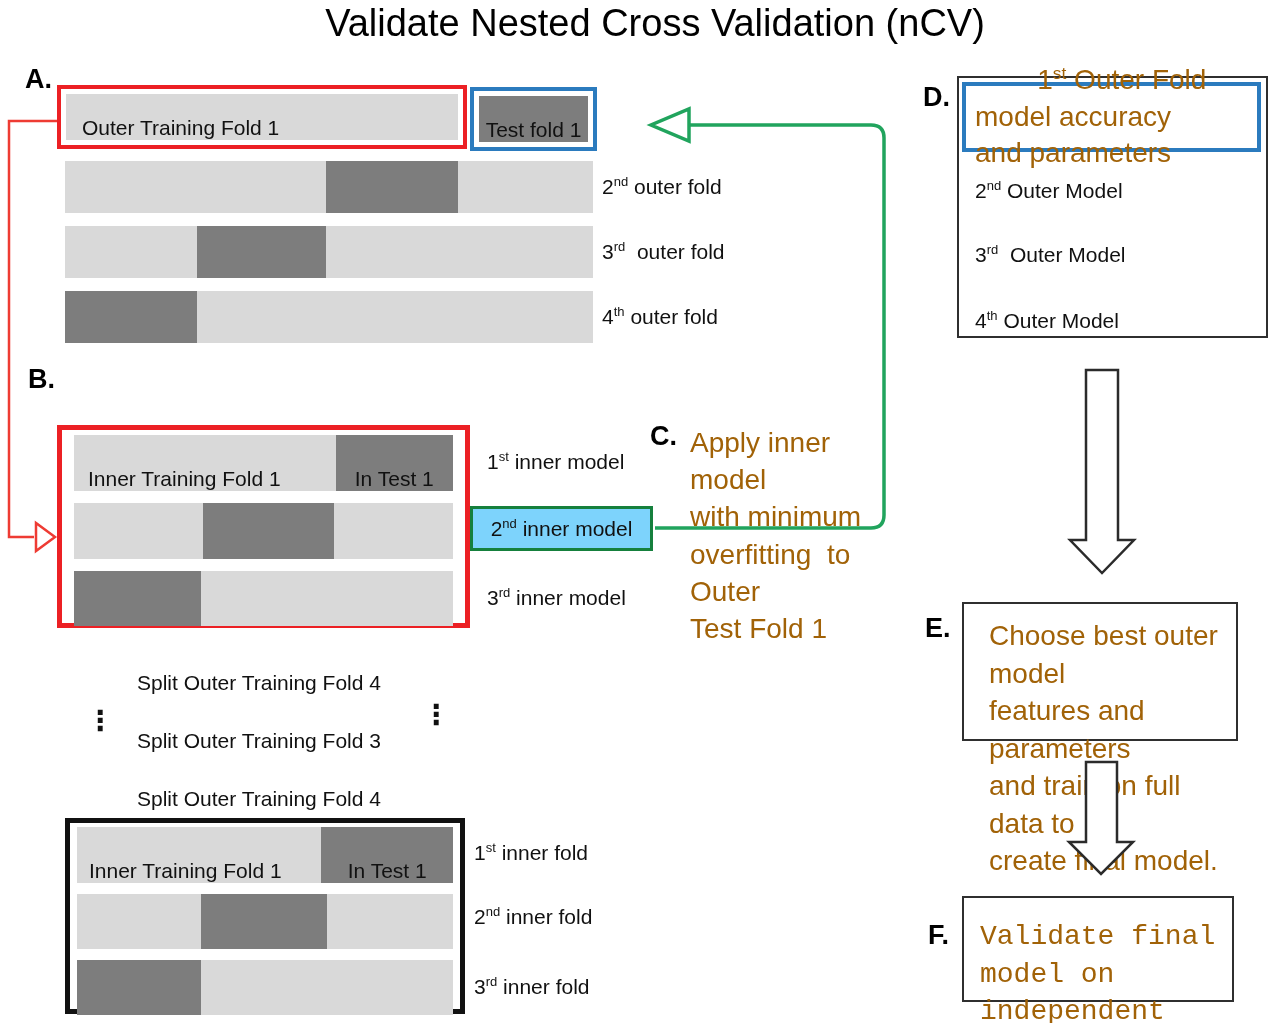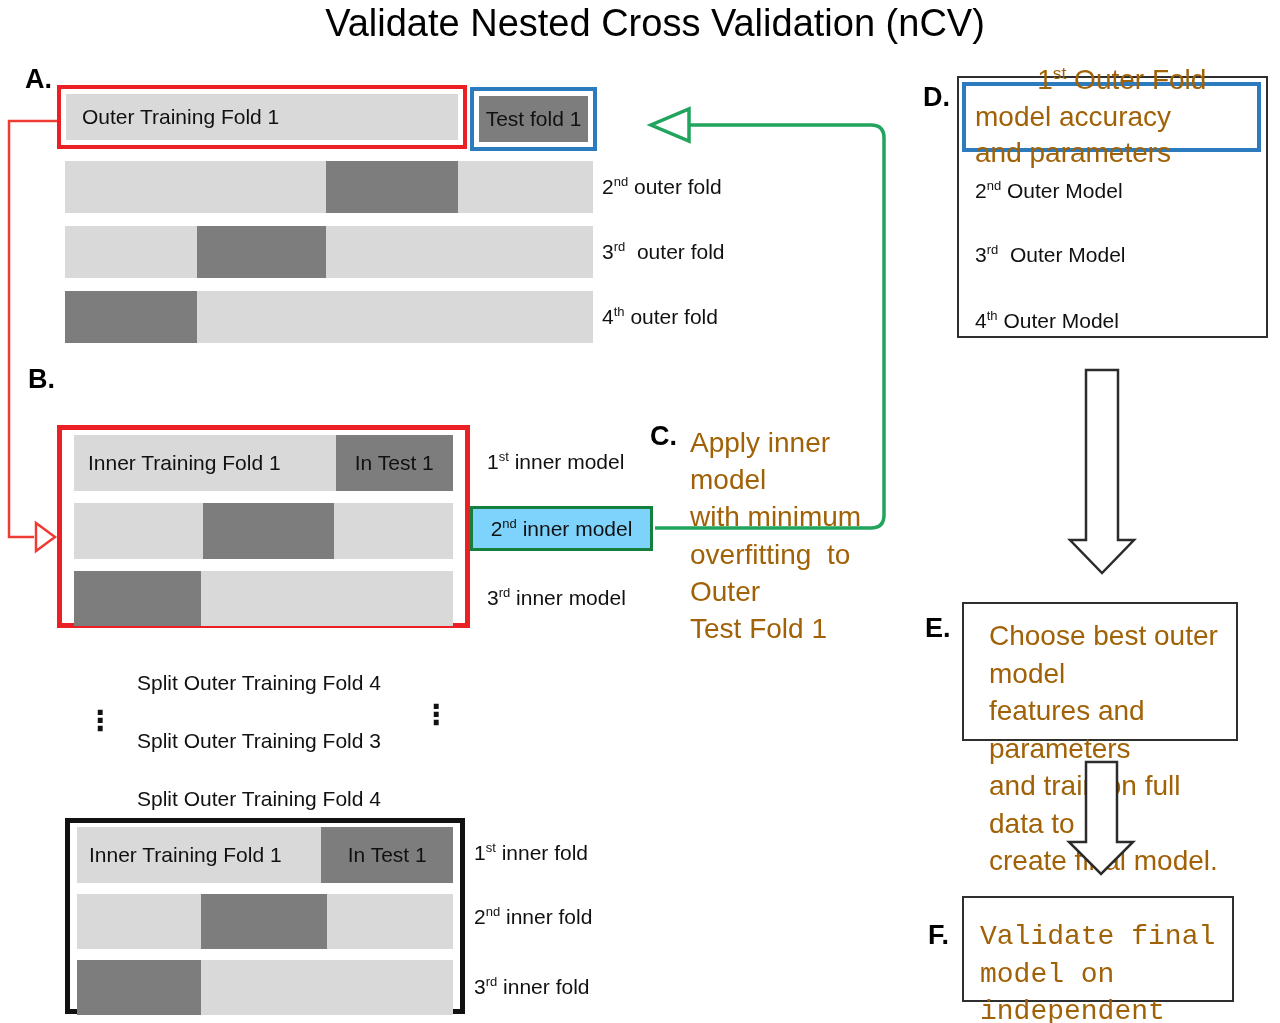--- a/index.html
+++ b/index.html
@@ -13,21 +13,21 @@
     font-size:38px;letter-spacing:0px;color:#000;padding-left:30px;box-sizing:border-box;
   }
   .sec-label{position:absolute;font-size:27px;font-weight:bold;color:#000;}
   .txt{font-size:28px;line-height:1.3;color:#a16207;white-space:pre-wrap;}
   sup{font-size:0.62em;line-height:0;}
   
   .bar-row{position:absolute;display:flex;}
   .seg{height:100%;}
   .seg-light{background:#d9d9d9;}
   .seg-dark{background:#7d7d7d;}
-  .bar-text{display:flex;align-items:center;font-size:21px;color:#111;}
+  .bar-text{display:flex;align-items:flex-end;font-size:21px;color:#111;}
   .lbl{position:absolute;display:flex;align-items:center;font-size:21px;color:#111;white-space:pre;}
   
   .red-box{position:absolute;border:4px solid #ec2024;background:#fff;box-sizing:border-box;}
   .blue-box{position:absolute;border:4px solid #2b7bbe;background:#fff;box-sizing:border-box;}
   .green-box{position:absolute;border:3px solid #15803d;background:#7dd3fc;box-sizing:border-box;
     display:flex;align-items:center;justify-content:center;font-size:21px;z-index:5;}
   .plain-box{position:absolute;border:2px solid #2f2f2f;background:#fff;box-sizing:border-box;}
   .black-box{position:absolute;border:5px solid #111;background:#fff;box-sizing:border-box;}
   .fill-bar{position:absolute;display:flex;}
   svg.overlay{position:absolute;left:0;top:0;width:1280px;height:1023px;pointer-events:none;z-index:4;}

